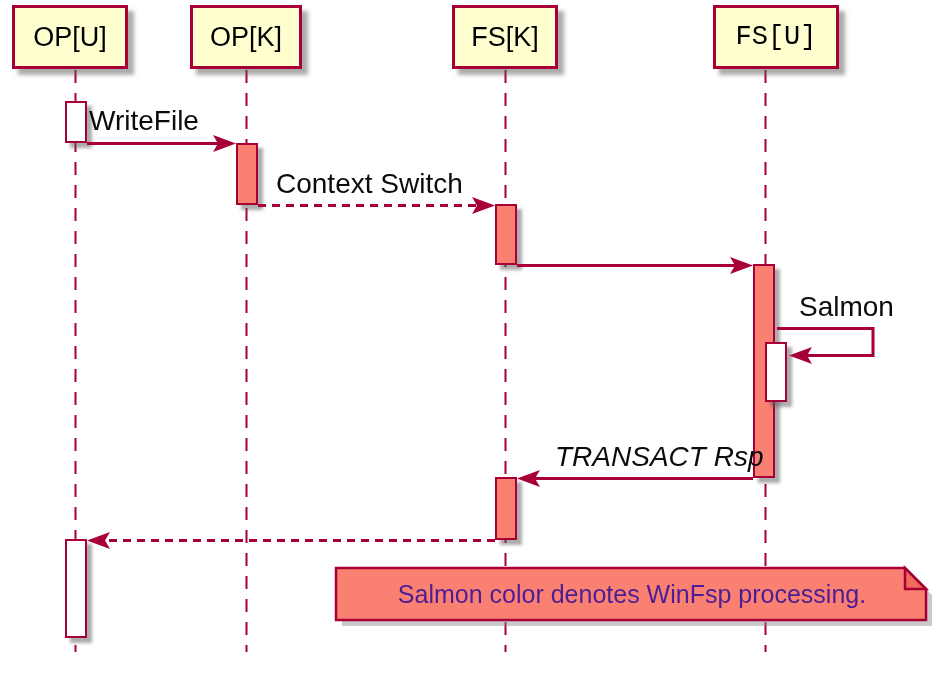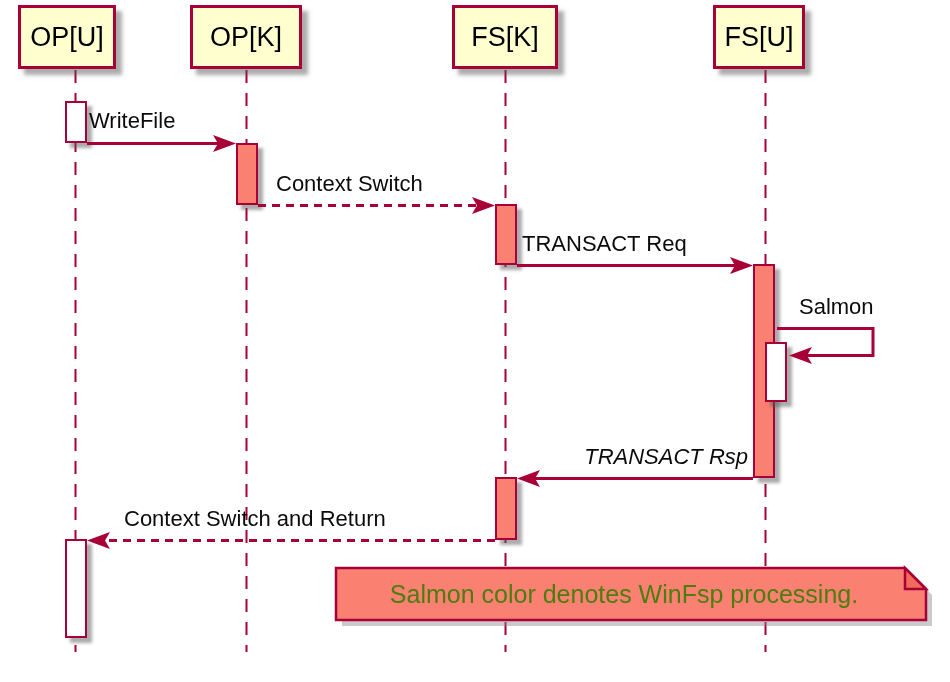--- a/index.html
+++ b/index.html
@@ -19,55 +19,55 @@
   
   .bar{
     position:absolute;width:22px;box-sizing:border-box;
     border:2px solid #A80036;
     box-shadow:5px 5px 3px rgba(90,90,90,.5);
   }
   .bar.salmon{background:#FA8072;}
   .bar.white{background:#ffffff;}
   
   .msg{
-    position:absolute;font-size:22px;color:#0b0b0b;white-space:nowrap;
+    position:absolute;font-size:28px;color:#0b0b0b;white-space:nowrap;
     line-height:27px;
   }
   .msg.right{text-align:right;}
   
   .note-text{
-    position:absolute;left:329px;top:568px;width:590px;height:52px;
+    position:absolute;left:337px;top:568px;width:590px;height:52px;
     display:flex;align-items:center;justify-content:center;
-    font-size:25px;color:#4d7c0f;white-space:nowrap;
+    font-size:25px;color:#4c1d95;white-space:nowrap;
   }
 </style>
 </head>
 <body>
 
 <div class="stage">
 
   <svg class="layer" width="950" height="682">
     <g stroke="#A80036" stroke-width="2" stroke-dasharray="13,10" fill="none">
       <line x1="75.5" y1="70" x2="75.5" y2="652"></line>
       <line x1="246.5" y1="70" x2="246.5" y2="652"></line>
       <line x1="505.5" y1="70" x2="505.5" y2="652"></line>
       <line x1="765.5" y1="70" x2="765.5" y2="652"></line>
     </g>
   </svg>
 
-  <div class="pbox" style="left:18px;width:98px;">
+  <div class="pbox" style="left:12px;width:116px;">
     <span>OP[U]</span>
   </div>
   <div class="pbox" style="left:452px;width:106px;">
     <span>FS[K]</span>
   </div>
   <div class="pbox" style="left:190px;width:112px;">
     <span>OP[K]</span>
   </div>
-  <div class="pbox" style="left:713px;width:92px;">
+  <div class="pbox" style="left:713px;width:126px;font-family:Liberation Mono, monospace;">
     <span>FS[U]</span>
   </div>
 
   <div class="bar white" style="left:65px;top:101px;height:42px;"></div>
   <div class="bar salmon" style="left:236px;top:143px;height:62px;"></div>
   <div class="bar salmon" style="left:495px;top:204px;height:61px;"></div>
   <div class="bar salmon" style="left:753px;top:264px;height:214px;"></div>
   <div class="bar white" style="left:765px;top:342px;height:60px;"></div>
   <div class="bar salmon" style="left:495px;top:477px;height:63px;"></div>
   <div class="bar white" style="left:65px;top:539px;height:99px;"></div>
@@ -102,24 +102,22 @@
 
       <g>
         <line x1="495" y1="540.5" x2="103" y2="540.5" stroke-dasharray="8,6"></line>
         <polygon points="87,540.5 110,532 105,540.5 110,549" stroke="none"></polygon>
       </g>
     </g>
   </svg>
 
   <div class="msg" style="left:89px;top:107px;">WriteFile</div>
   <div class="msg" style="left:276px;top:170px;">Context Switch</div>
-  <div class="msg" style="left:522px;top:230px;">TRANSACT Req</div>
   <div class="msg" style="left:799px;top:293px;">Salmon</div>
   <div class="msg right" style="left:555px;top:443px;width:193px;font-style:italic;">TRANSACT Rsp</div>
-  <div class="msg" style="left:124px;top:505px;">Context Switch and Return</div>
 
   <svg class="layer" style="left:330px;top:562px;" width="616" height="76">
     <polygon points="12,12 581,12 602,33 602,64 12,64" fill="#8a8a8a" opacity="0.45"></polygon>
     <polygon points="6,6 575,6 596,27 596,58 6,58" fill="#FA8072" stroke="#A80036" stroke-width="2.5"></polygon>
     <polygon points="575,6 575,27 596,27" fill="#f06a5e" stroke="#A80036" stroke-width="2.5"></polygon>
   </svg>
   <div class="note-text">Salmon color denotes WinFsp processing.</div>
 
 </div>
 

